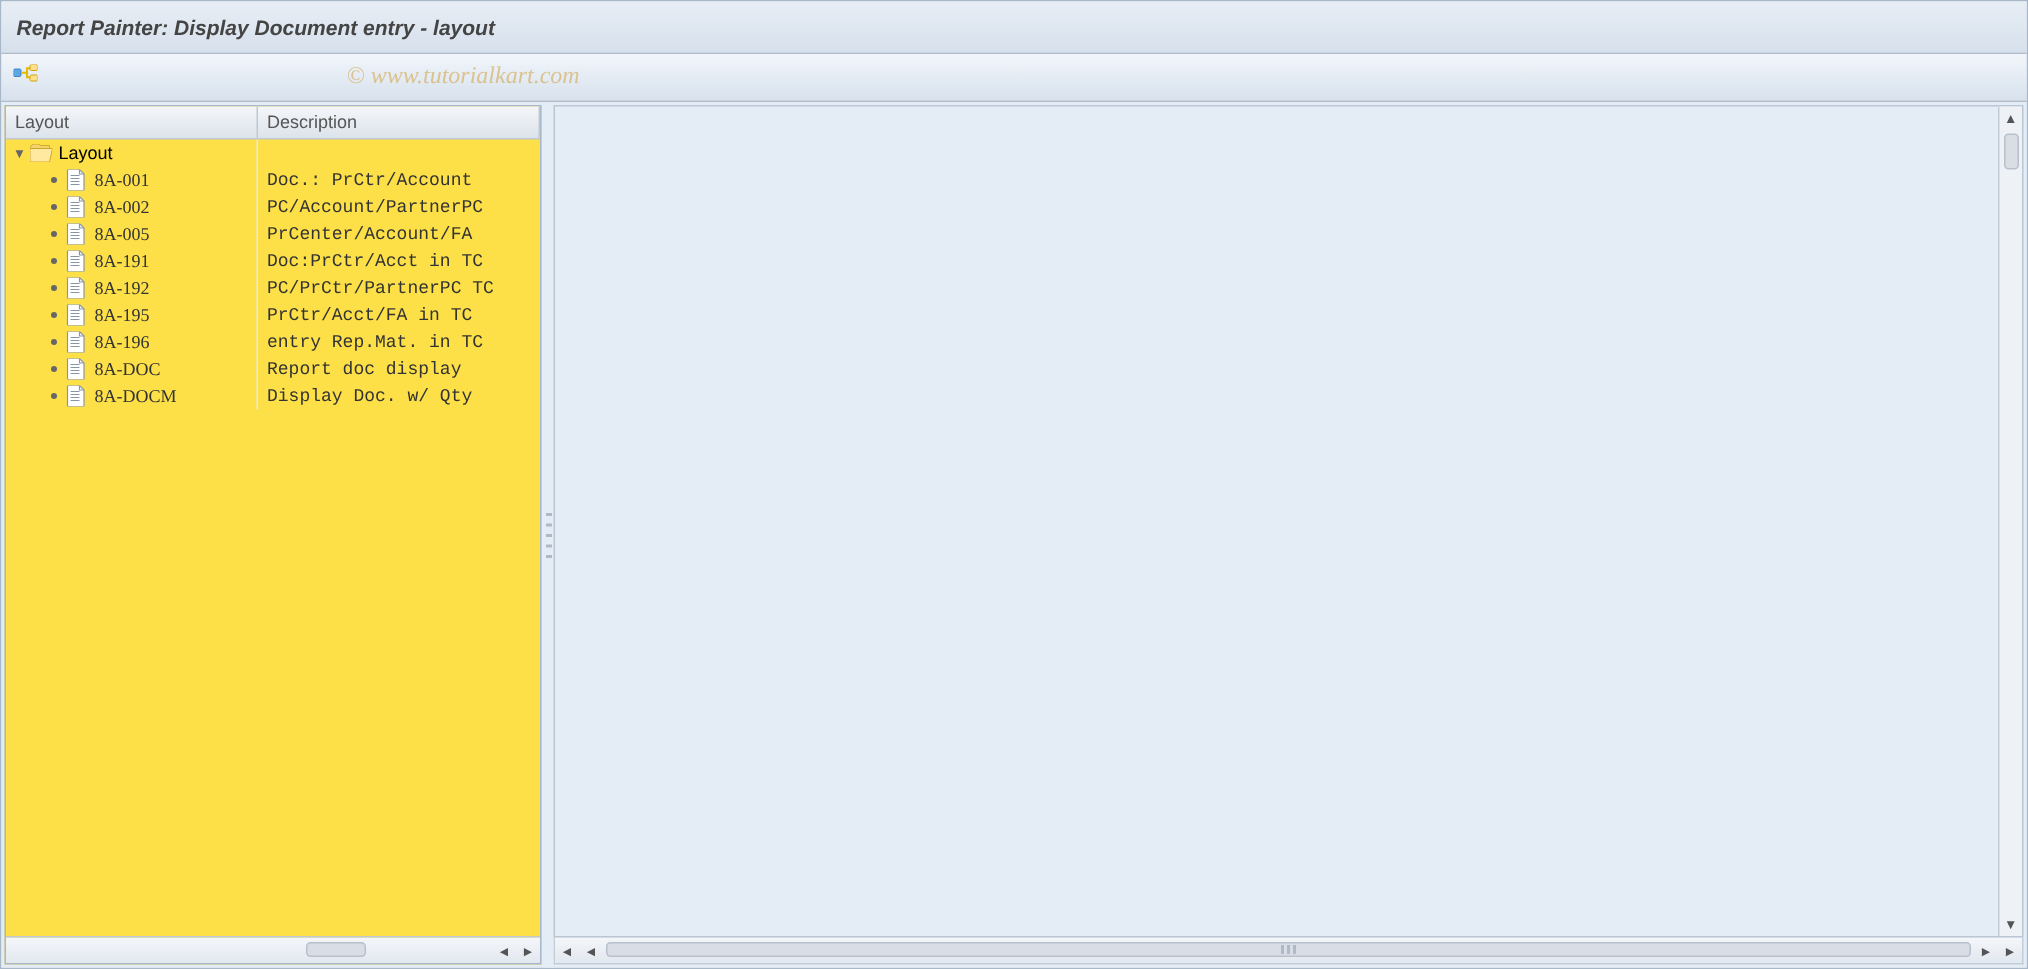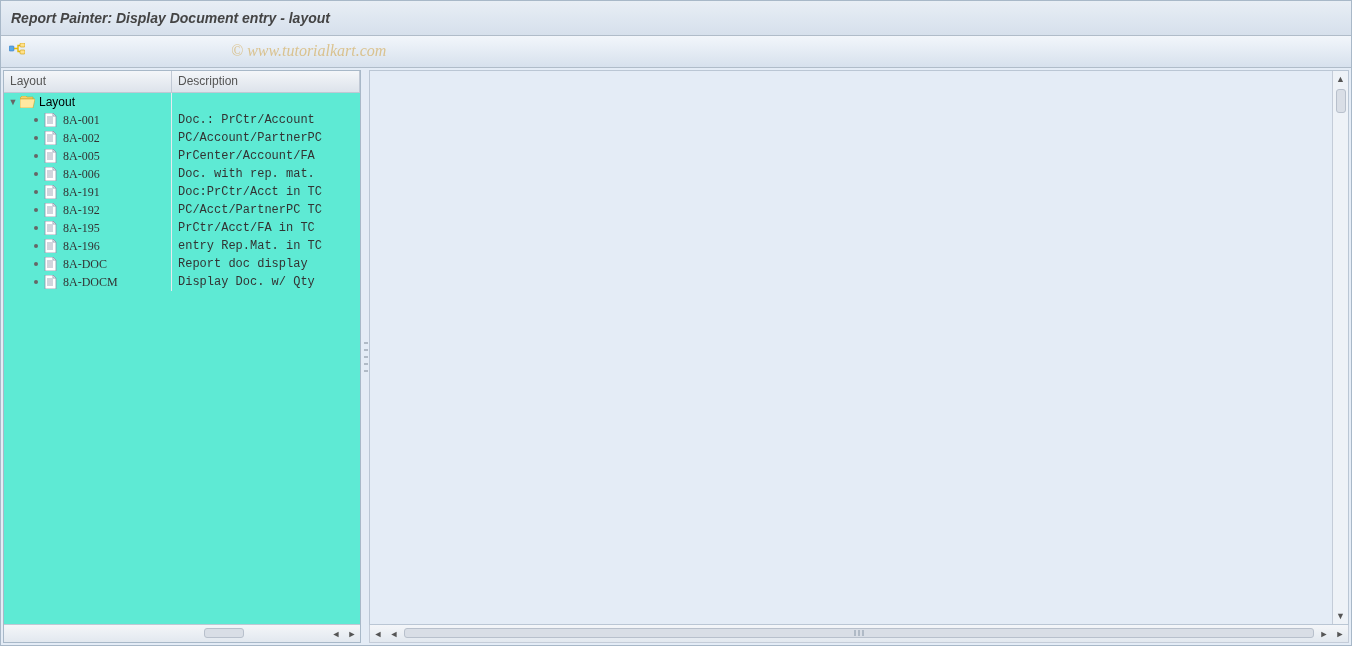--- a/index.html
+++ b/index.html
@@ -12,21 +12,21 @@
 
   
   .toolbar { height: 32px; background: linear-gradient(to bottom, #f2f6fb 0%, #d7e1ed 100%); border-bottom: 1px solid #b0bcc9; display: flex; align-items: center; padding: 0 4px; position: relative; }
   .toolbar-btn { width: 24px; height: 22px; border: 1px solid transparent; border-radius: 3px; display: flex; align-items: center; justify-content: center; cursor: pointer; }
   .watermark { position: absolute; left: 230px; top: 6px; font-family: 'Times New Roman', serif; font-style: italic; font-size: 16px; color: rgba(210,160,60,0.55); pointer-events: none; }
 
   
   .body { flex: 1; display: flex; background: #e4ecf6; position: relative; }
 
   
-  .left-panel { width: 358px; display: flex; flex-direction: column; background: #5eead4; border: 1px solid #a8b8c8; margin: 2px; }
+  .left-panel { width: 358px; display: flex; flex-direction: column; background: #fde047; border: 1px solid #a8b8c8; margin: 2px; }
   .tree-header { display: flex; height: 22px; background: linear-gradient(to bottom, #f4f6f9 0%, #dde3eb 100%); border-bottom: 1px solid #c0c8d4; }
   .tree-header-cell { padding: 3px 6px; color: #555; border-right: 1px solid #c0c8d4; }
   .col-layout { width: 168px; }
   .col-desc { flex: 1; }
 
   .tree-body { flex: 1; overflow: hidden; }
   .tree-row { display: flex; height: 18px; align-items: center; }
   .tree-row .cell-layout { width: 168px; display: flex; align-items: center; padding-left: 4px; border-right: 1px solid #e5eaf0; height: 100%; }
   .tree-row .cell-desc { flex: 1; padding-left: 6px; color: #333; font-family: Liberation Mono, monospace; }
 
@@ -158,53 +158,38 @@
               <div class="cell-layout">
                 <span class="bullet"></span>
                 <span class="doc-icon"><svg width="13" height="14" viewBox="0 0 13 14">
                     <path d="M1 0 h8 l3 3 v11 H1 z" fill="#ffffff" stroke="#8a96a8" stroke-width="0.8"></path>
                     <path d="M9 0 v3 h3" fill="none" stroke="#8a96a8" stroke-width="0.8"></path>
                     <line x1="3" y1="4" x2="9" y2="4" stroke="#8a96a8" stroke-width="0.8"></line>
                     <line x1="3" y1="6" x2="9" y2="6" stroke="#8a96a8" stroke-width="0.8"></line>
                     <line x1="3" y1="8" x2="9" y2="8" stroke="#8a96a8" stroke-width="0.8"></line>
                     <line x1="3" y1="10" x2="9" y2="10" stroke="#8a96a8" stroke-width="0.8"></line>
                   </svg></span>
-                <span class="code-text">8A-006</span>
-              </div>
-              <div class="cell-desc">Doc. with rep. mat.</div>
-            </div>
-            <div class="tree-row">
-              <div class="cell-layout">
-                <span class="bullet"></span>
-                <span class="doc-icon"><svg width="13" height="14" viewBox="0 0 13 14">
-                    <path d="M1 0 h8 l3 3 v11 H1 z" fill="#ffffff" stroke="#8a96a8" stroke-width="0.8"></path>
-                    <path d="M9 0 v3 h3" fill="none" stroke="#8a96a8" stroke-width="0.8"></path>
-                    <line x1="3" y1="4" x2="9" y2="4" stroke="#8a96a8" stroke-width="0.8"></line>
-                    <line x1="3" y1="6" x2="9" y2="6" stroke="#8a96a8" stroke-width="0.8"></line>
-                    <line x1="3" y1="8" x2="9" y2="8" stroke="#8a96a8" stroke-width="0.8"></line>
-                    <line x1="3" y1="10" x2="9" y2="10" stroke="#8a96a8" stroke-width="0.8"></line>
-                  </svg></span>
                 <span class="code-text">8A-191</span>
               </div>
               <div class="cell-desc">Doc:PrCtr/Acct in TC</div>
             </div>
             <div class="tree-row">
               <div class="cell-layout">
                 <span class="bullet"></span>
                 <span class="doc-icon"><svg width="13" height="14" viewBox="0 0 13 14">
                     <path d="M1 0 h8 l3 3 v11 H1 z" fill="#ffffff" stroke="#8a96a8" stroke-width="0.8"></path>
                     <path d="M9 0 v3 h3" fill="none" stroke="#8a96a8" stroke-width="0.8"></path>
                     <line x1="3" y1="4" x2="9" y2="4" stroke="#8a96a8" stroke-width="0.8"></line>
                     <line x1="3" y1="6" x2="9" y2="6" stroke="#8a96a8" stroke-width="0.8"></line>
                     <line x1="3" y1="8" x2="9" y2="8" stroke="#8a96a8" stroke-width="0.8"></line>
                     <line x1="3" y1="10" x2="9" y2="10" stroke="#8a96a8" stroke-width="0.8"></line>
                   </svg></span>
                 <span class="code-text">8A-192</span>
               </div>
-              <div class="cell-desc">PC/Acct/PartnerPC TC</div>
+              <div class="cell-desc">PC/PrCtr/PartnerPC TC</div>
             </div>
             <div class="tree-row">
               <div class="cell-layout">
                 <span class="bullet"></span>
                 <span class="doc-icon"><svg width="13" height="14" viewBox="0 0 13 14">
                     <path d="M1 0 h8 l3 3 v11 H1 z" fill="#ffffff" stroke="#8a96a8" stroke-width="0.8"></path>
                     <path d="M9 0 v3 h3" fill="none" stroke="#8a96a8" stroke-width="0.8"></path>
                     <line x1="3" y1="4" x2="9" y2="4" stroke="#8a96a8" stroke-width="0.8"></line>
                     <line x1="3" y1="6" x2="9" y2="6" stroke="#8a96a8" stroke-width="0.8"></line>
                     <line x1="3" y1="8" x2="9" y2="8" stroke="#8a96a8" stroke-width="0.8"></line>

